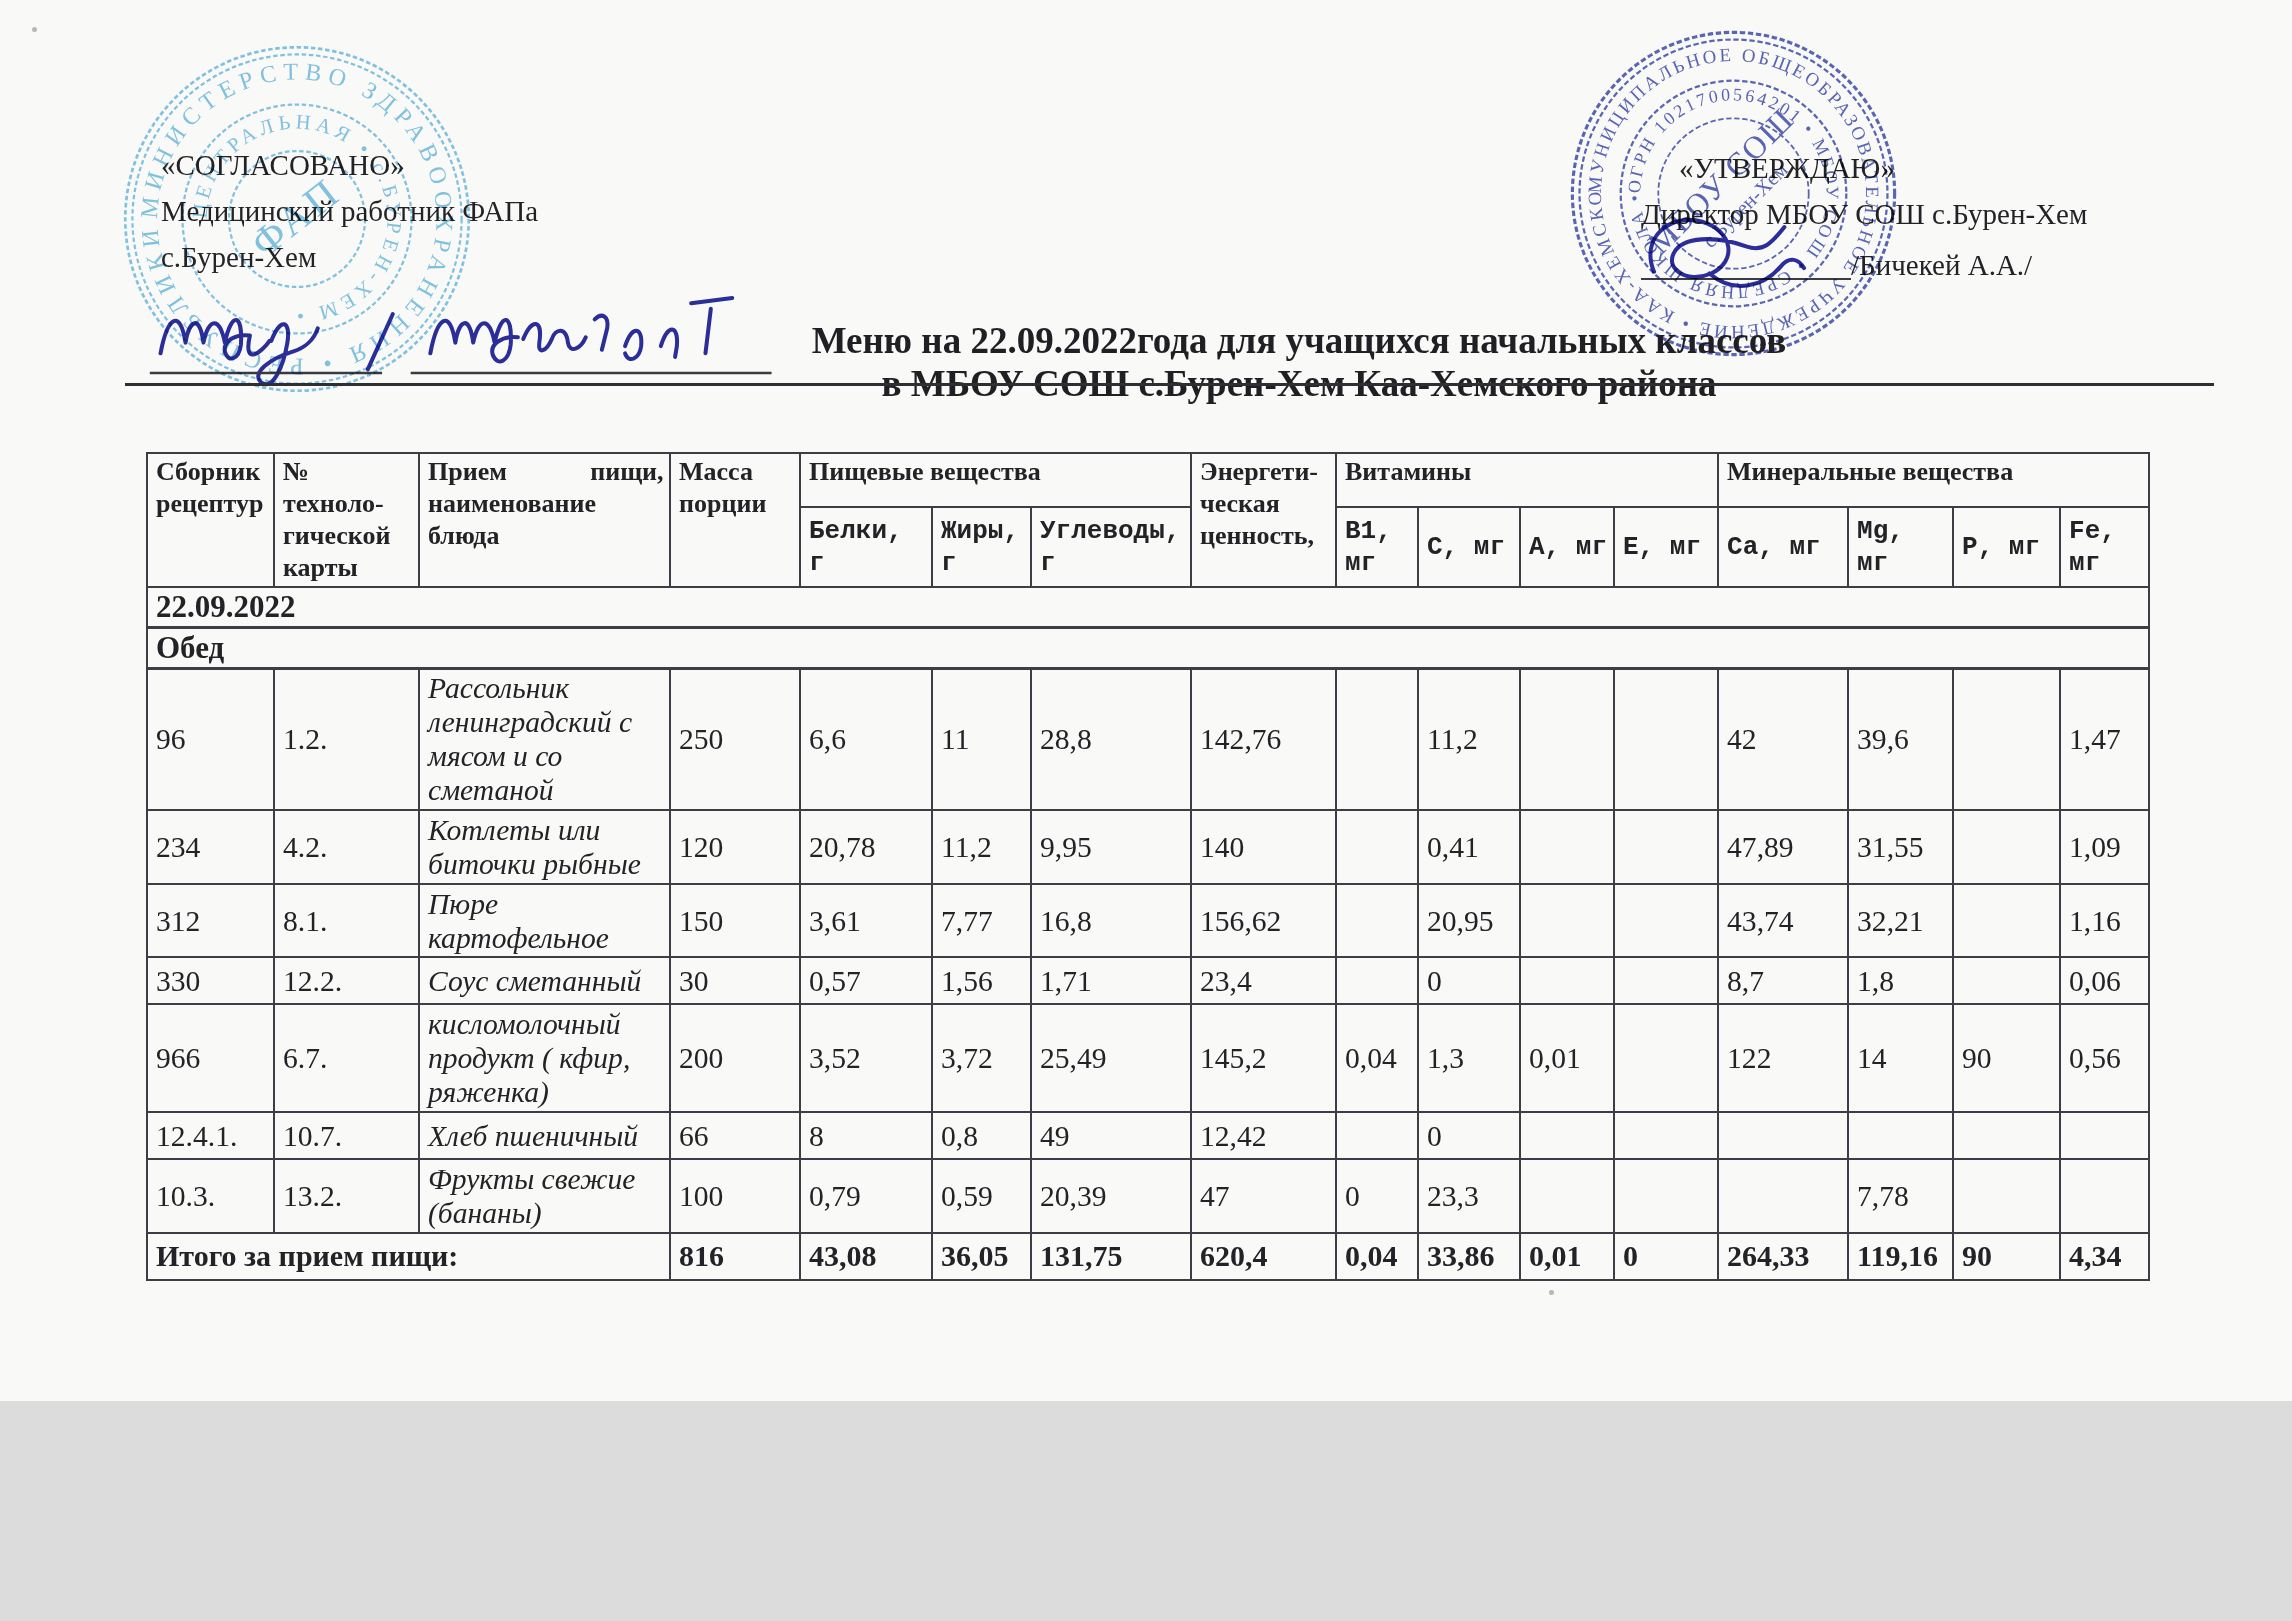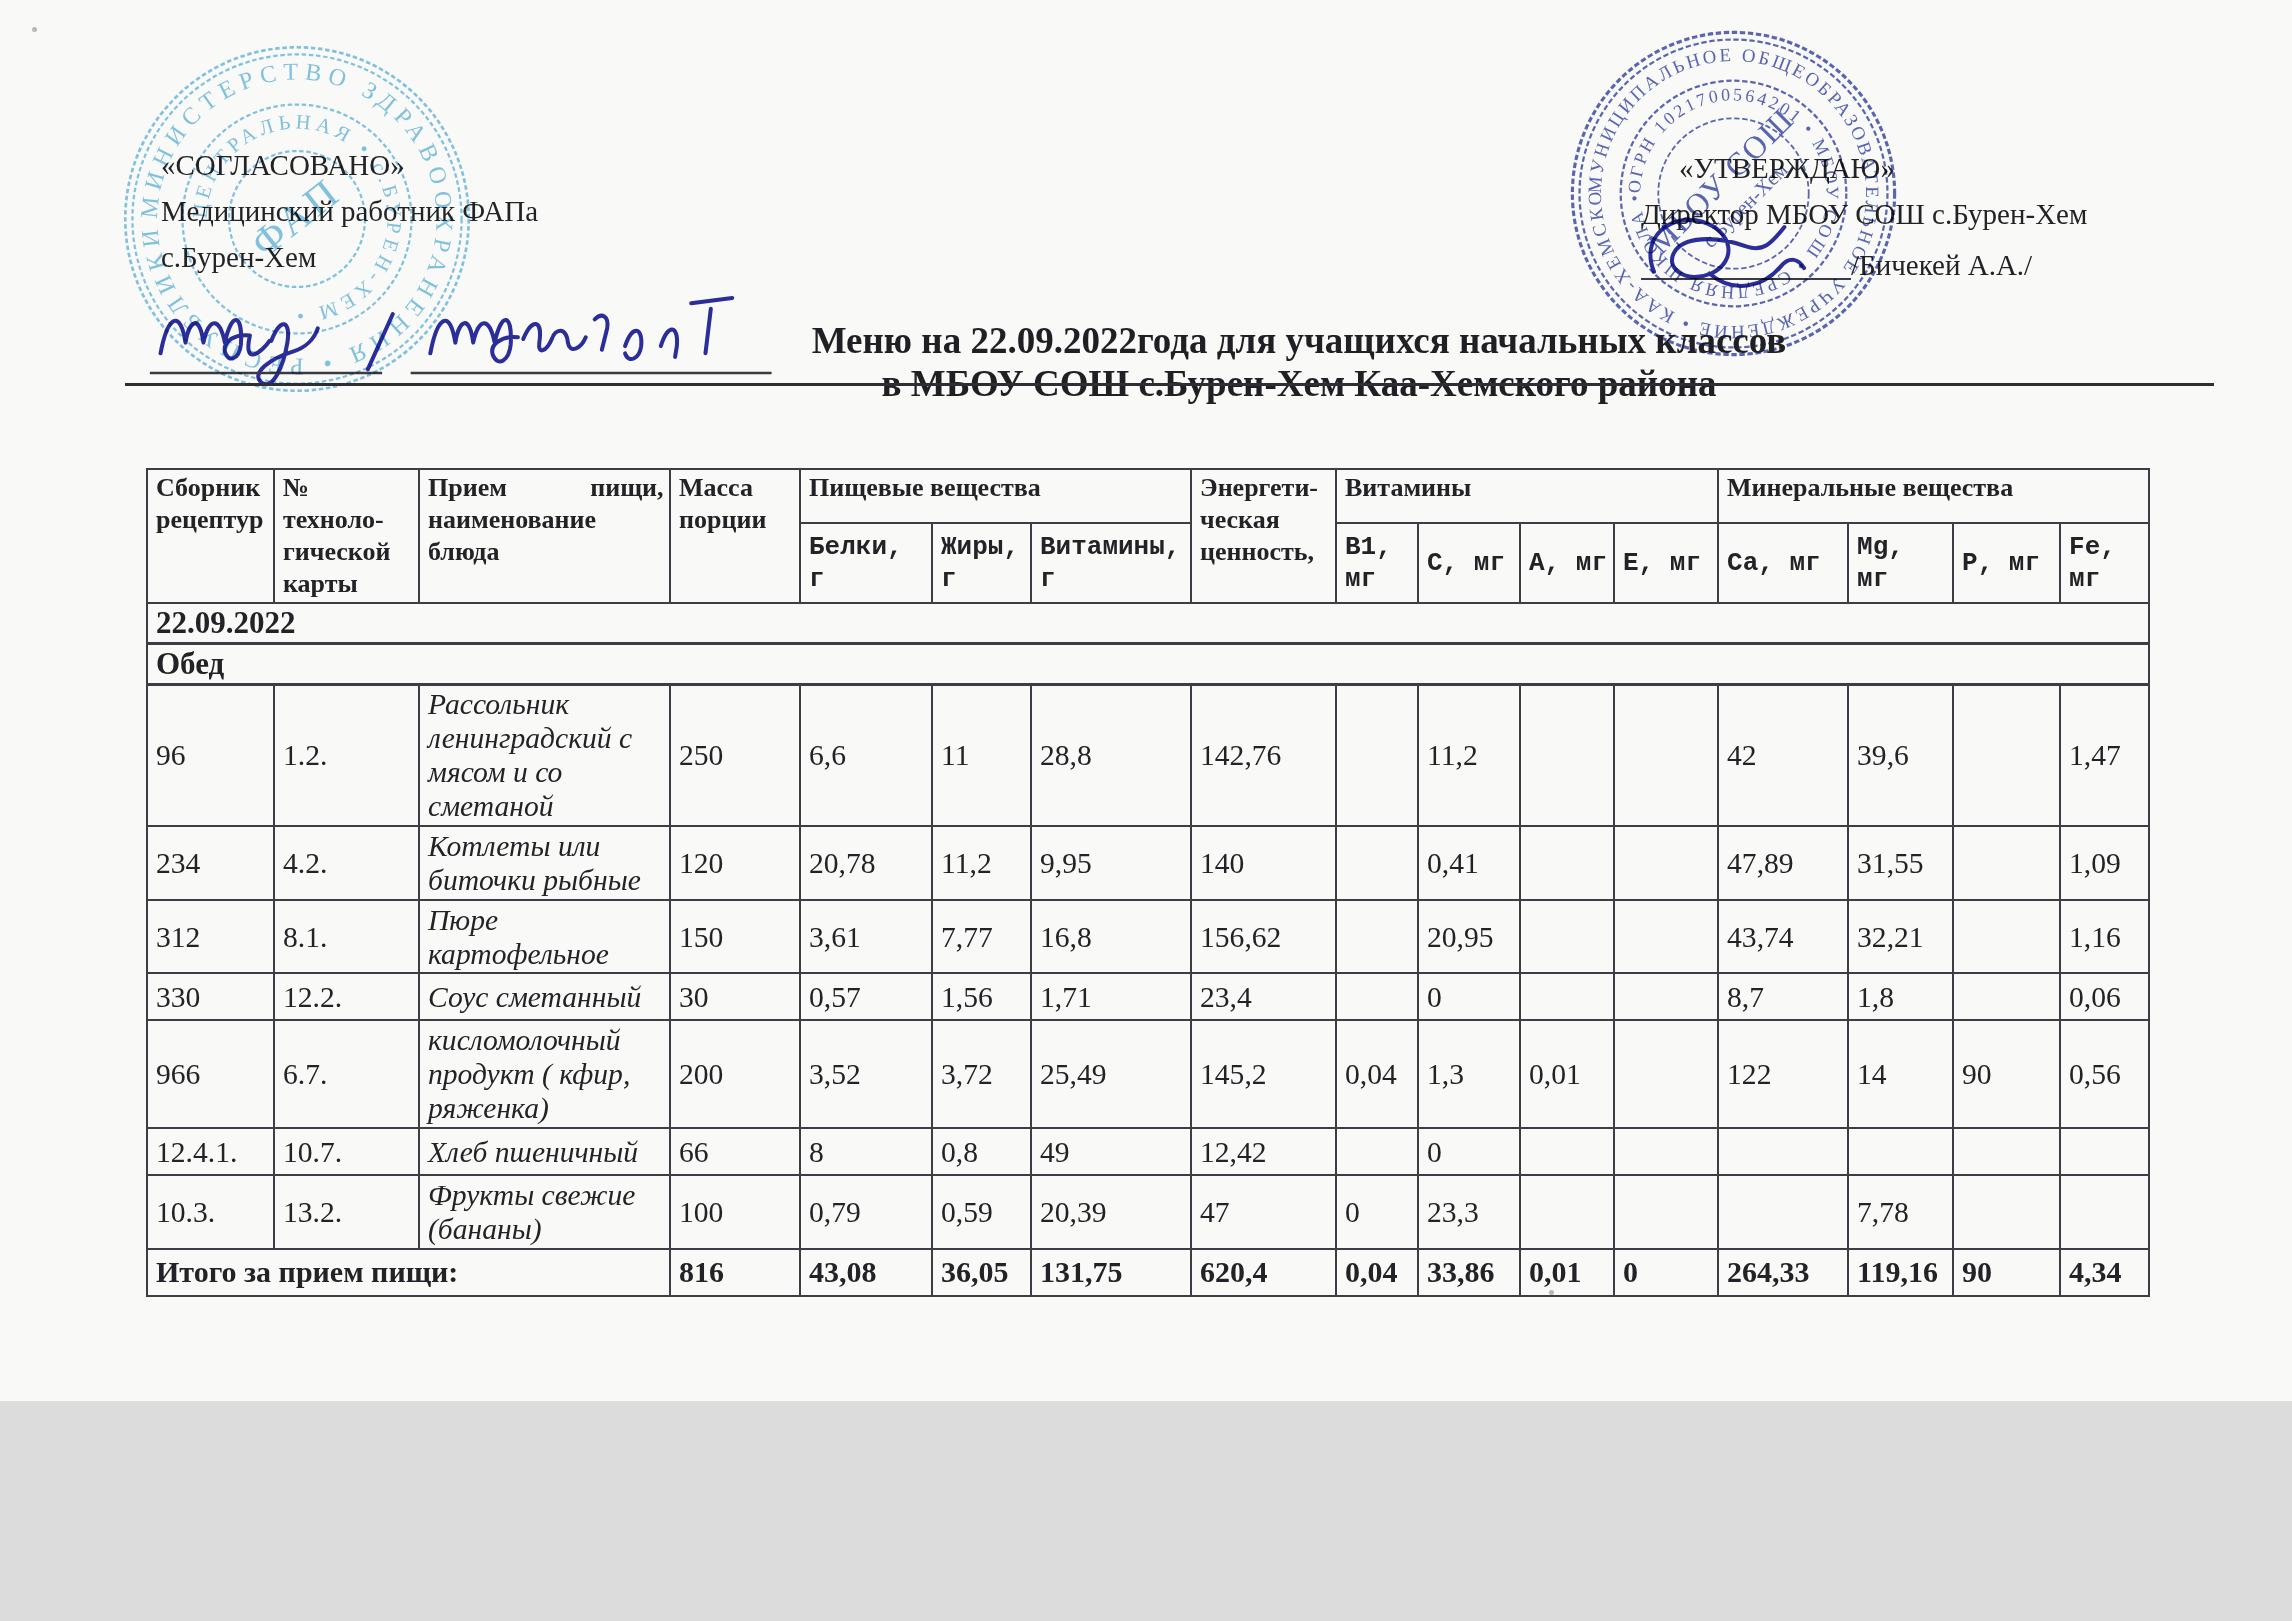--- a/index.html
+++ b/index.html
@@ -20,21 +20,21 @@
     font-weight:bold;font-size:37px;line-height:43px;color:#1f1f24;}
   .title-rule{position:absolute;left:125px;top:383px;width:2089px;border-top:3.6px solid #2e2e33;}
   
   .stamp{position:absolute;mix-blend-mode:multiply;}
   .stamp-left{left:119px;top:41px;opacity:.72;}
   .stamp-right{left:1567px;top:27px;opacity:.8;}
   
   .ink{position:absolute;mix-blend-mode:multiply;}
   
   table.menu{
-    position:absolute;left:146px;top:468px;width:2003px;
+    position:absolute;left:146px;top:452px;width:2003px;
     border-collapse:collapse;table-layout:fixed;
   }
   table.menu th,table.menu td{
     border:2.7px solid #3d3d45;padding:1.8px 5.4px 1.8px 8px;overflow:hidden;
     font-weight:normal;text-align:left;vertical-align:middle;
   }
   table.menu th{font-weight:bold;font-size:26px;line-height:32px;}
   tr.h1{height:47px;} tr.h1 th{vertical-align:top;}
   tr.h2{height:67px;font-family:Liberation Mono, monospace;} tr.h2 th{vertical-align:middle;}
   th.span-col{vertical-align:middle;}
@@ -171,21 +171,21 @@
         <th colspan="3">Пищевые вещества</th>
         <th rowspan="2">
             <div class="clipbox"><span>Энергети-ческая ценность, ккал</span></div>
           </th>
         <th colspan="4">Витамины</th>
         <th colspan="4">Минеральные вещества</th>
       </tr>
       <tr class="h2">
         <th>Белки, г</th>
         <th>Жиры, г</th>
-        <th>Витамины, г</th>
+        <th>Углеводы, г</th>
         <th>В1, мг</th>
         <th>С, мг</th>
         <th>А, мг</th>
         <th>Е, мг</th>
         <th>Са, мг</th>
         <th>Mg, мг</th>
         <th>Р, мг</th>
         <th>Fe, мг</th>
       </tr>
     </thead>

